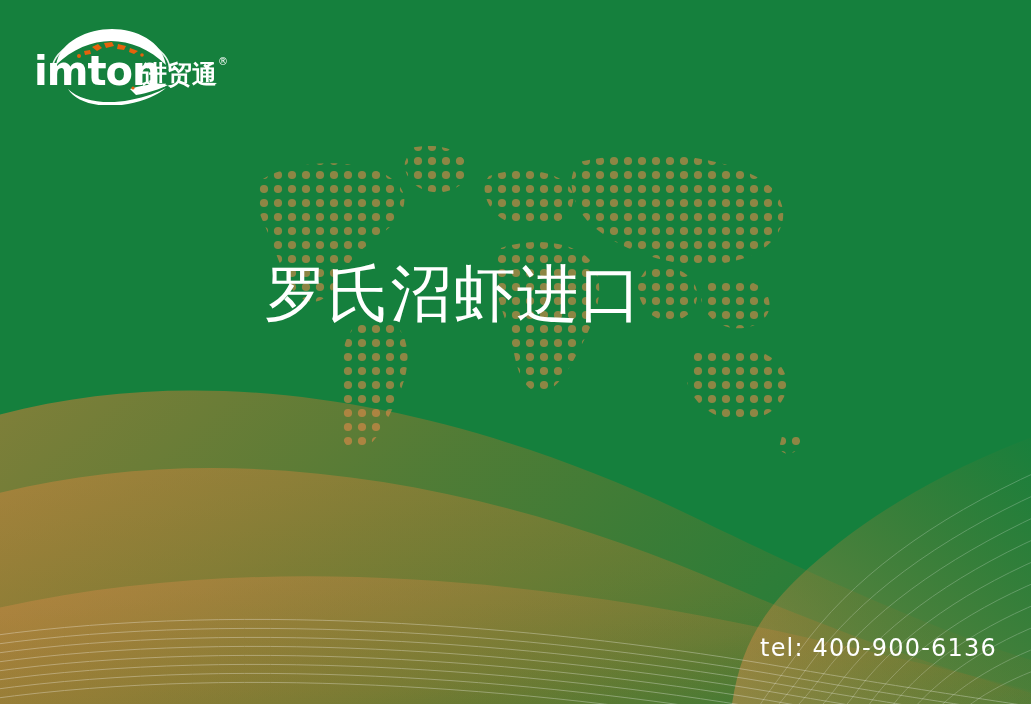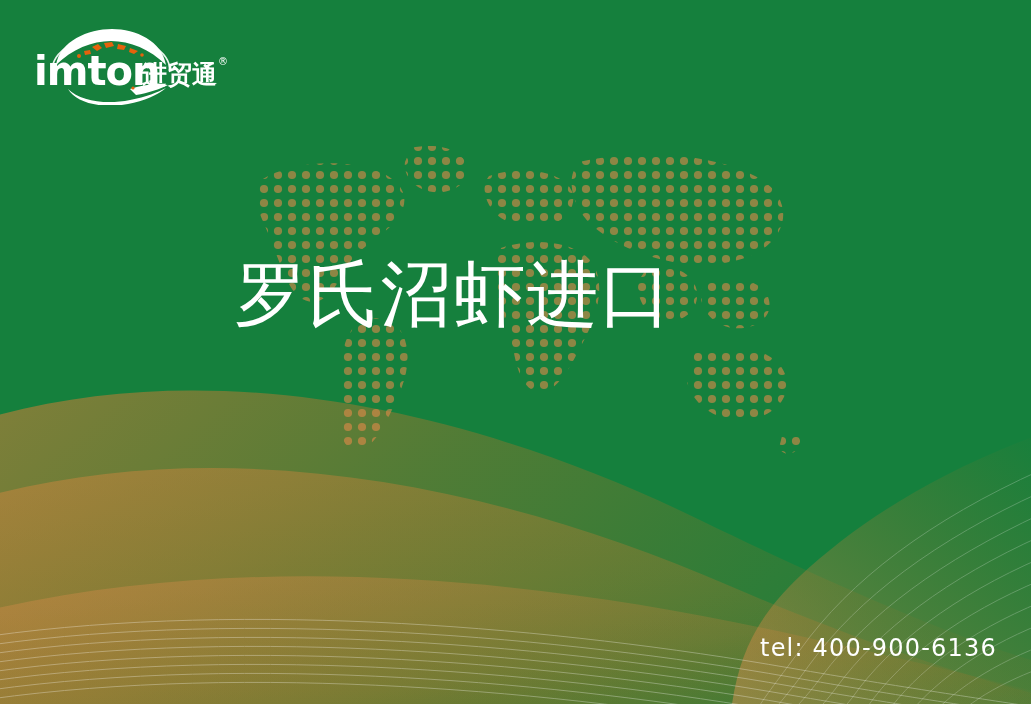--- a/index.html
+++ b/index.html
@@ -53,21 +53,21 @@
 
   
   #headline {
     position: absolute;
     left: 0;
     top: 233px;
     width: 907px;
     text-align: center;
     color: #ffffff;
     font-family: "DejaVu Sans", "Liberation Sans", sans-serif;
-    font-size: 72px;
+    font-size: 62px;
     line-height: 122px;
     font-weight: 400;
     letter-spacing: 1px;
     white-space: nowrap;
     text-rendering: geometricPrecision;
   }
   #headline .hl-line {
     display: block;
   }
 

